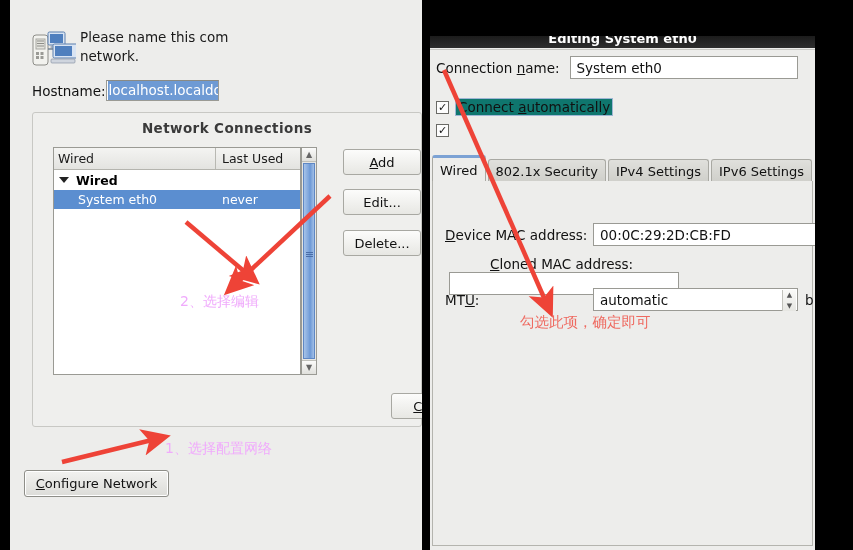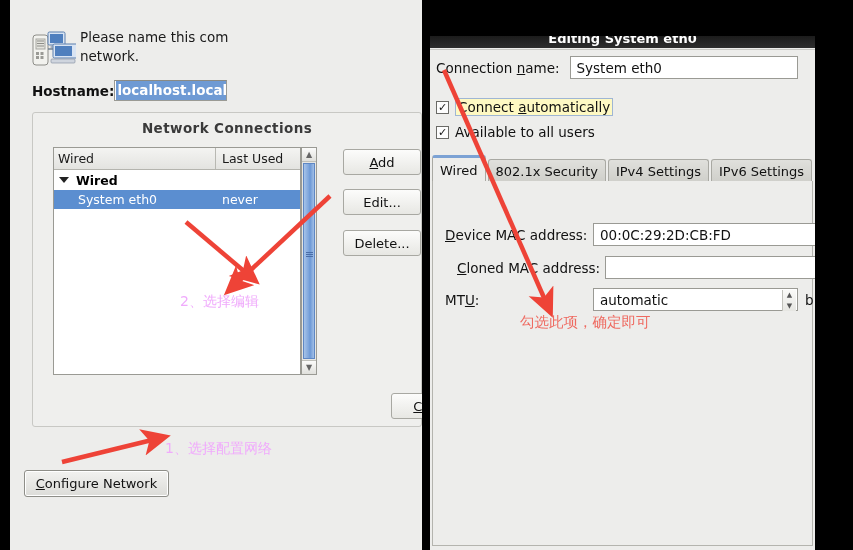--- a/index.html
+++ b/index.html
@@ -49,21 +49,20 @@
     overflow: hidden;
     padding-top: 2px;
   }
 
   .hostname-row {
     position: absolute;
     left: 22px; top: 80px;
     display: flex;
     align-items: center;
     gap: 0;
-    font-weight: bold;
   }
   .hostname-label {
     font-size: 13.5px;
     color: #111;
   }
   .hostname-field {
     width: 113px;
     height: 21px;
     border: 1px solid #9a9a94;
     border-top-color: #8a8a84;
@@ -303,21 +302,21 @@
     background: #fdfdfd;
     box-sizing: border-box;
     position: relative;
     font-size: 11px;
     line-height: 11px;
     text-align: center;
     color: #111;
   }
   .focus-label {
     border: 1px solid #9fb6d4;
-    background: #fef9c3;
+    background: #0f766e;
     padding: 0 2px;
   }
 
   
   #tabs {
     position: absolute;
     left: 2px; top: 105px;
     width: 383px; height: 27px;
     display: flex;
     align-items: flex-end;
@@ -363,21 +362,21 @@
     height: 23px;
     border: 1px solid #9a9a94;
     background: #fff;
     font-size: 13.5px;
     color: #111;
     display: flex; align-items: center;
     padding-left: 6px;
     box-sizing: border-box;
   }
   #row-mac    { left: 12px; top: 42px; }
-  #row-cloned { left: 24px; top: 75px; }
+  #row-cloned { left: 16px; top: 75px; flex-direction: column; }
   #row-mtu    { left: 12px; top: 107px; }
   #row-mac .field-input    { width: 230px; }
   #row-cloned .field-input { width: 230px; }
   #row-mtu .field-input    { width: 205px; position: relative; }
 
   .spinner {
     position: absolute;
     right: 1px; top: 1px;
     width: 14px; height: 21px;
     background: linear-gradient(to bottom,#fafaf8,#e6e6e2);
@@ -529,21 +528,20 @@
         <span class="cname-label"><span>Connection <u>n</u>ame:</span></span>
         <div class="cname-input">System eth0</div>
       </div>
 
       <div class="chk-row" id="chk-auto">
         <span class="chkbox">✓</span>
         <span class="focus-label">Connect <u>a</u>utomatically</span>
       </div>
       <div class="chk-row" id="chk-all">
         <span class="chkbox">✓</span>
-        <span>Available to all users</span>
       </div>
 
       <div id="tabs">
         <div class="tab active">Wired</div>
         <div class="tab">802.1x Security</div>
         <div class="tab">IPv4 Settings</div>
         <div class="tab">IPv6 Settings</div>
       </div>
 
       <div id="tab-panel">

